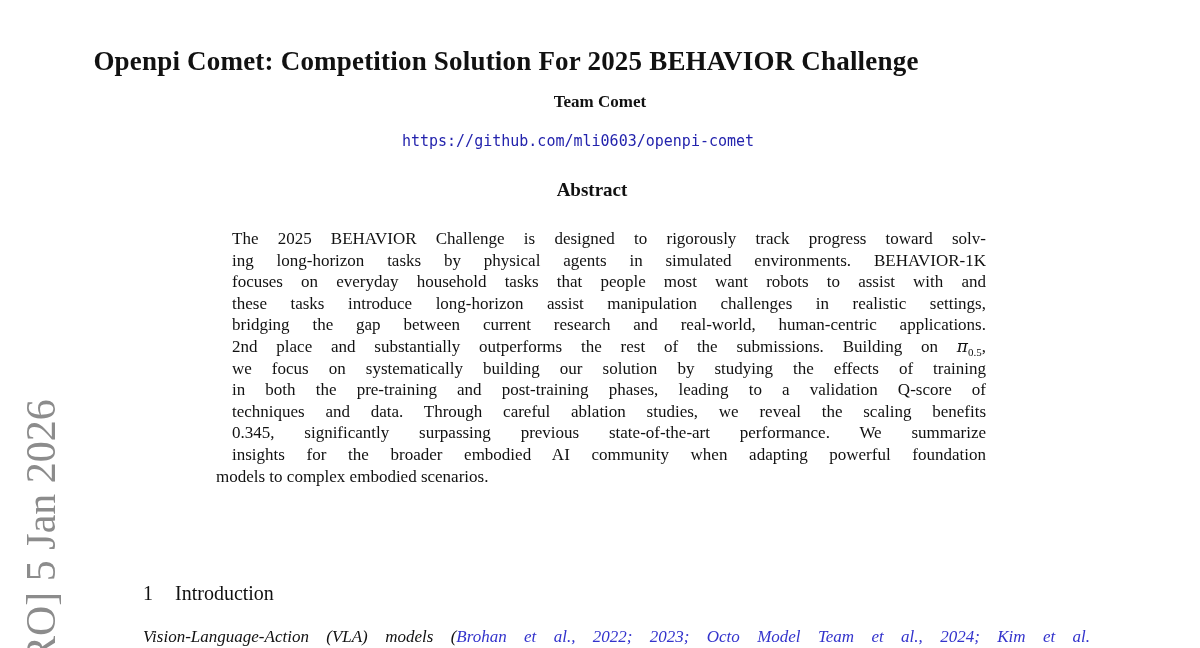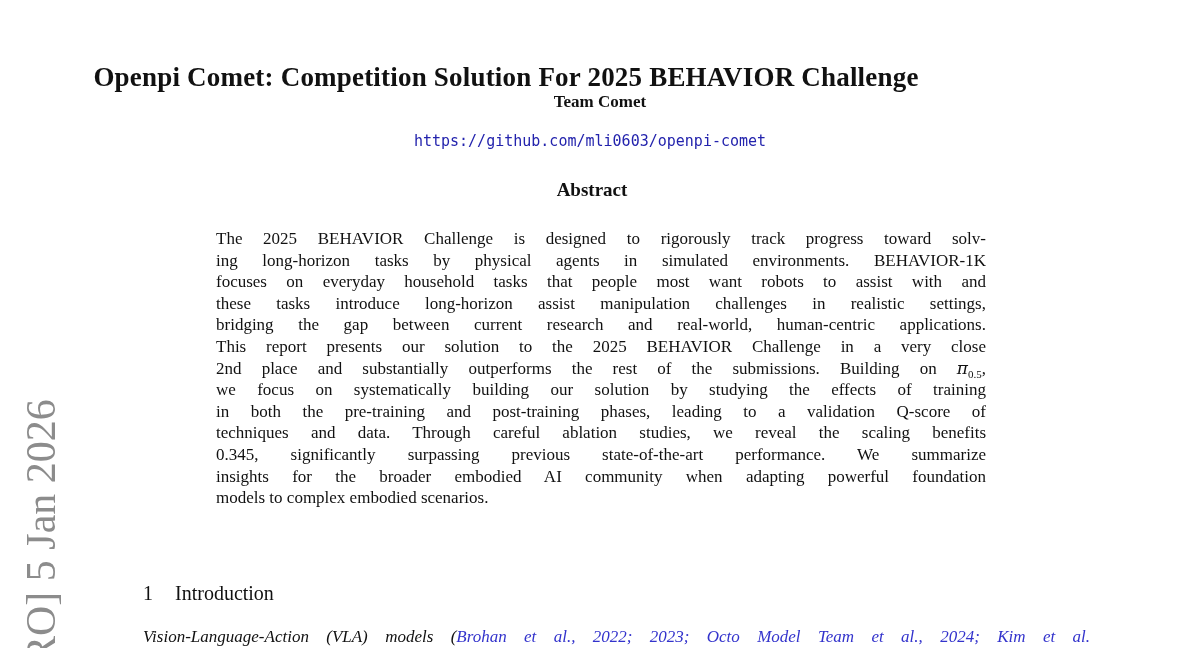--- a/index.html
+++ b/index.html
@@ -12,55 +12,55 @@
   html,body{margin:0;padding:0;}
   body{
     width:1200px;height:648px;
     background:var(--bg);
     position:relative;
     overflow:hidden;
     font-family:"Liberation Serif","DejaVu Serif",serif;
     color:var(--text);
   }
   .paper-title{
-    position:absolute;top:44px;left:0;width:1012px;
+    position:absolute;top:28px;left:0;width:1012px;
     text-align:center;
     font-size:27px;font-weight:bold;
     letter-spacing:0.2px;
   }
   .authors{
     position:absolute;top:92px;left:0;width:1200px;
     text-align:center;
     font-size:17px;font-weight:bold;
   }
   .repo-link{
     position:absolute;top:132px;left:0;width:1156px;
     text-align:center;
     font-family:"DejaVu Sans Mono","Liberation Mono",monospace;
     font-size:15px;
-    margin-left:12px;
   }
   .repo-link a{color:var(--link);text-decoration:none;}
   .abstract-heading{
     position:absolute;top:179px;left:0;width:1184px;
     text-align:center;
     font-size:19px;font-weight:bold;
   }
   .abstract-body{
     position:absolute;top:228px;left:216px;width:770px;
     font-size:17px;
   }
   .abs-line{
     line-height:21.6px;height:21.6px;
     white-space:nowrap;
   }
   .jline{
     text-align:justify;
     text-align-last:justify;
     white-space:normal;
+    margin-left:16px;
   }
   .lline{text-align:left;}
   .pi{font-style:italic;font-family:"DejaVu Serif",serif;}
   sub.pisub{font-size:11px;line-height:0;}
   .section-heading{
     position:absolute;top:582px;left:143px;
     font-size:20px;font-weight:normal;
   }
   .section-heading .secnum{display:inline-block;margin-right:22px;}
   .intro-par{
@@ -91,21 +91,20 @@
 </div>
 
 <div class="abstract-heading">Abstract</div>
 
 <div class="abstract-body">
   <div class="abs-line jline">The 2025 BEHAVIOR Challenge is designed to rigorously track progress toward solv-</div>
   <div class="abs-line jline">ing long-horizon tasks by physical agents in simulated environments. BEHAVIOR-1K</div>
   <div class="abs-line jline">focuses on everyday household tasks that people most want robots to assist with and</div>
   <div class="abs-line jline">these tasks introduce long-horizon assist manipulation challenges in realistic settings,</div>
   <div class="abs-line jline">bridging the gap between current research and real-world, human-centric applications.</div>
-  <div class="abs-line jline">This report presents our solution to the 2025 BEHAVIOR Challenge in a very close</div>
   <div class="abs-line jline"><span>2nd place and substantially outperforms the rest of the submissions. Building on </span><span class="pi">π</span><sub class="pisub">0.5</sub><span>,</span></div>
   <div class="abs-line jline">we focus on systematically building our solution by studying the effects of training</div>
   <div class="abs-line jline">in both the pre-training and post-training phases, leading to a validation Q-score of</div>
   <div class="abs-line jline">techniques and data.  Through careful ablation studies, we reveal the scaling benefits</div>
   <div class="abs-line jline">0.345, significantly surpassing previous state-of-the-art performance.  We summarize</div>
   <div class="abs-line jline">insights for the broader embodied AI community when adapting powerful foundation</div>
   <div class="abs-line lline">models to complex embodied scenarios.</div>
 </div>
 
 <div class="section-heading">

